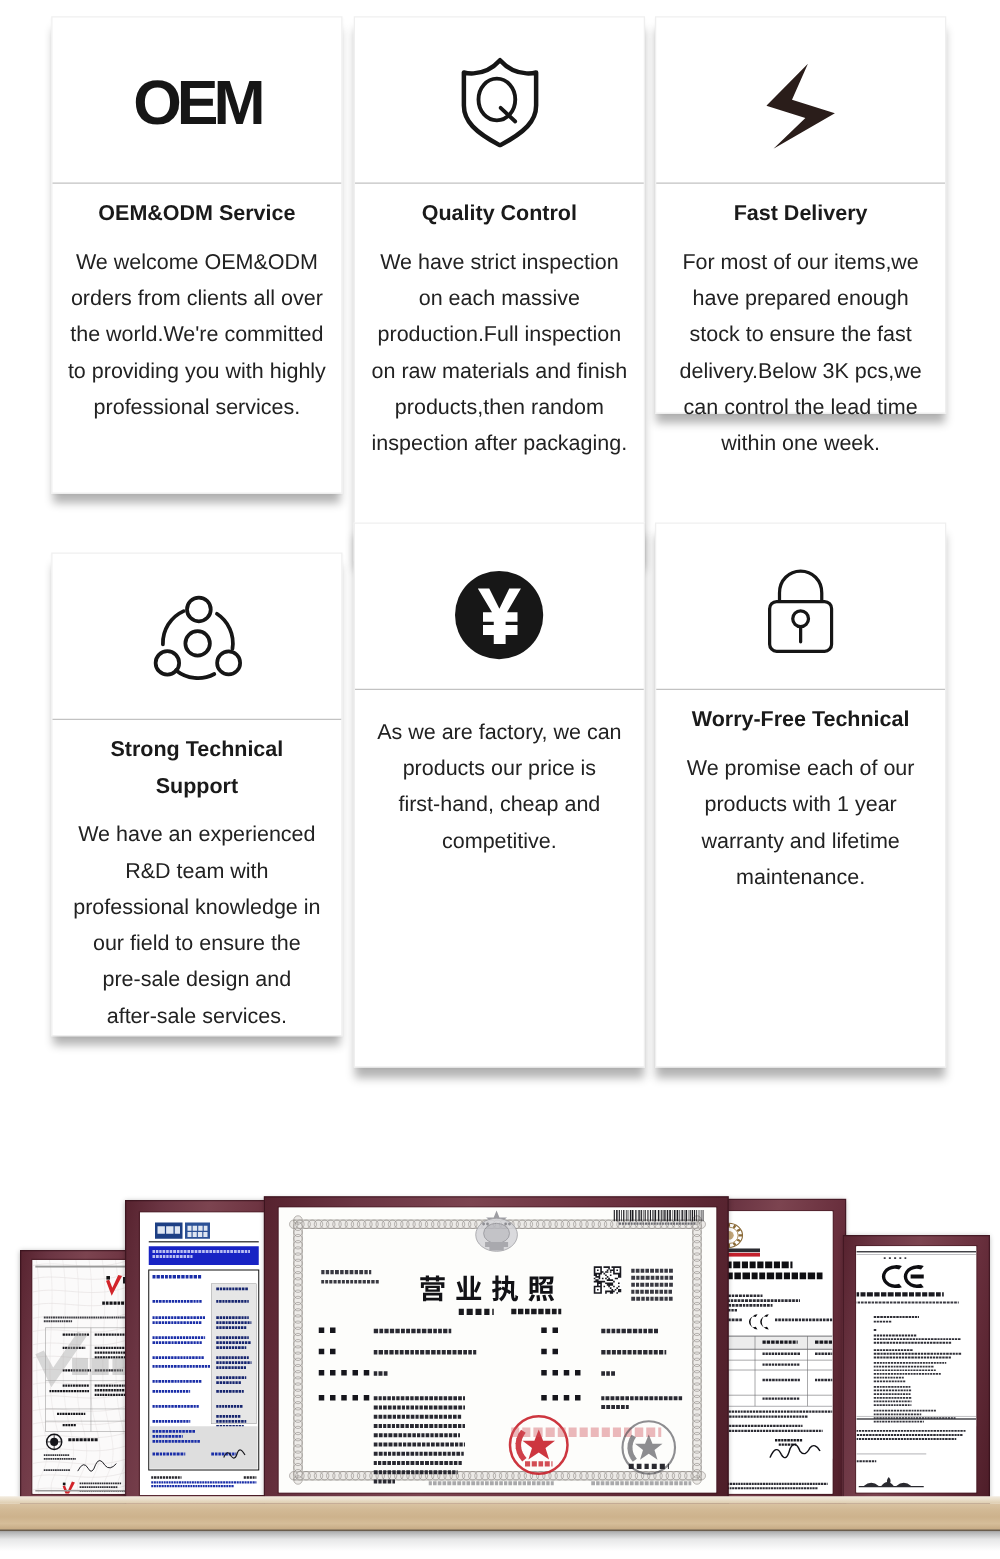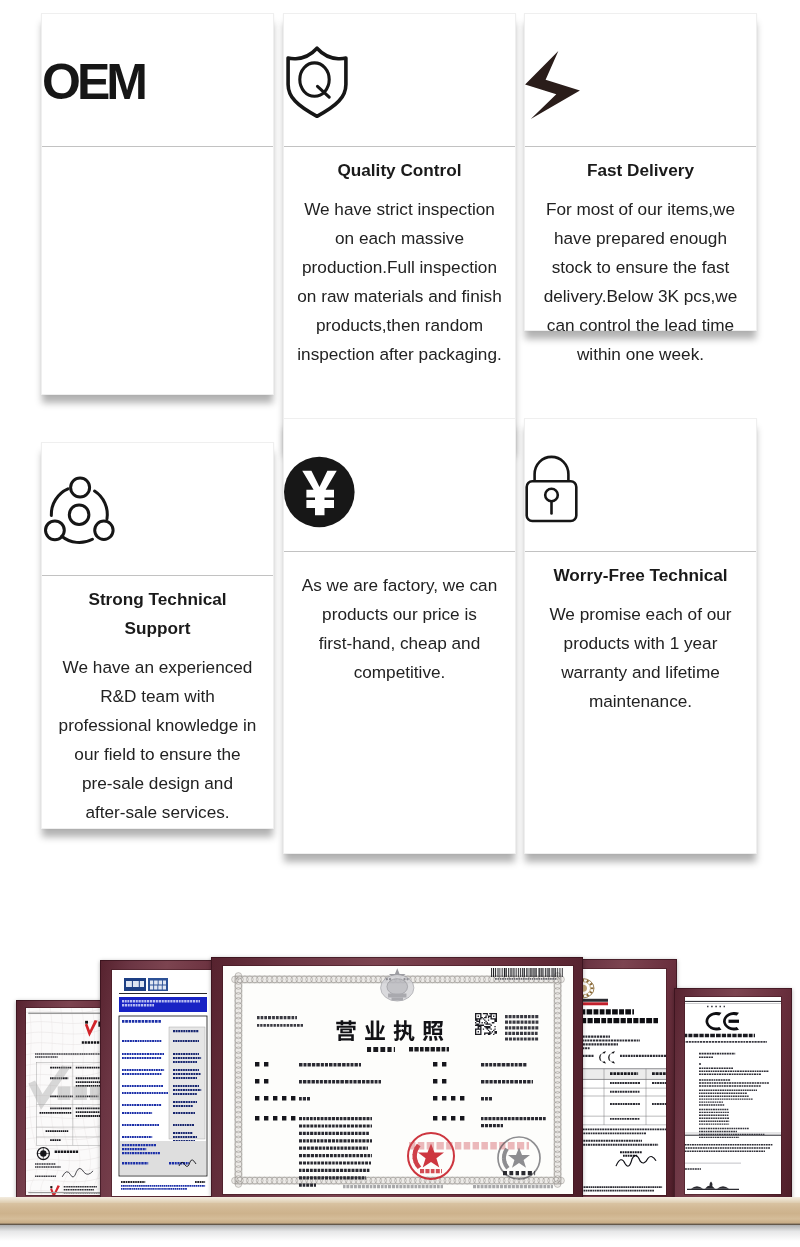--- a/index.html
+++ b/index.html
@@ -12,21 +12,21 @@
   .card {
     position:absolute;
     transform:translateZ(0);
     background:#fff;
     border:1px solid #efefef;
     box-shadow: 0 9px 7px -1px rgba(0,0,0,0.30), 0 1px 2px rgba(0,0,0,0.04);
   }
   .card-icon {
     position:absolute; left:0; top:0; right:0; height:133px;
     border-bottom:1px solid #c2c2c2;
-    display:flex; align-items:center; justify-content:flex-start;
+    display:flex; align-items:center; justify-content:center;
   }
   .card-body { position:absolute; left:0; right:0; top:134px; bottom:0;
     padding: 7.5px 12px 0 12px; text-align:center; }
   .card-title {
     font-size:17.2px; font-weight:bold; color:#1a1a1a; line-height:29px;
     letter-spacing:0px;
   }
   .card-text {
     font-size:17.2px; color:#222222; line-height:29px;
     margin-top:10px;
@@ -65,20 +65,24 @@
   .f5 > .frame-inner { left:11px; top:9px; right:11px; bottom:9px; }
 </style>
 </head>
 <body>
 
 <div class="page">
 
   <div class="card" style="left:41px;top:13px;width:233px;height:382px;">
     <div class="card-icon">
       <span class="oem-word">OEM</span>
+    </div>
+    <div class="card-body">
+      <div class="card-title">OEM&amp;ODM Service</div>
+      <div class="card-text">We welcome OEM&amp;ODM orders from clients all over the world.We're committed to providing you with highly professional services.</div>
     </div>
   </div>
 
   <div class="card" style="left:283px;top:13px;width:233px;height:436px;">
     <div class="card-icon">
       <svg width="66" height="74" viewBox="0 0 66 74" style="margin-top:1px">
         <path d="M33 4.2 C27.2 10.6 20.0 14.3 11.8 14.7 C9.0 14.85 6.4 14.6 4.1 14.0 L4.1 40.4 C4.1 52.9 13.2 61.8 33 72.3 C52.8 61.8 61.9 52.9 61.9 40.4 L61.9 14.0 C59.6 14.6 57.0 14.85 54.2 14.7 C46.0 14.3 38.8 10.6 33 4.2 Z" fill="none" stroke="#161616" stroke-width="3.6" stroke-linejoin="round" stroke-linecap="round"></path>
         <ellipse cx="30.5" cy="35.6" rx="14.7" ry="16.7" stroke="#161616" stroke-width="3.1" fill="none"></ellipse>
         <path d="M33.5 42.3 L45.2 53.2" stroke="#161616" stroke-width="3.1" stroke-linecap="round"></path>
       </svg>

